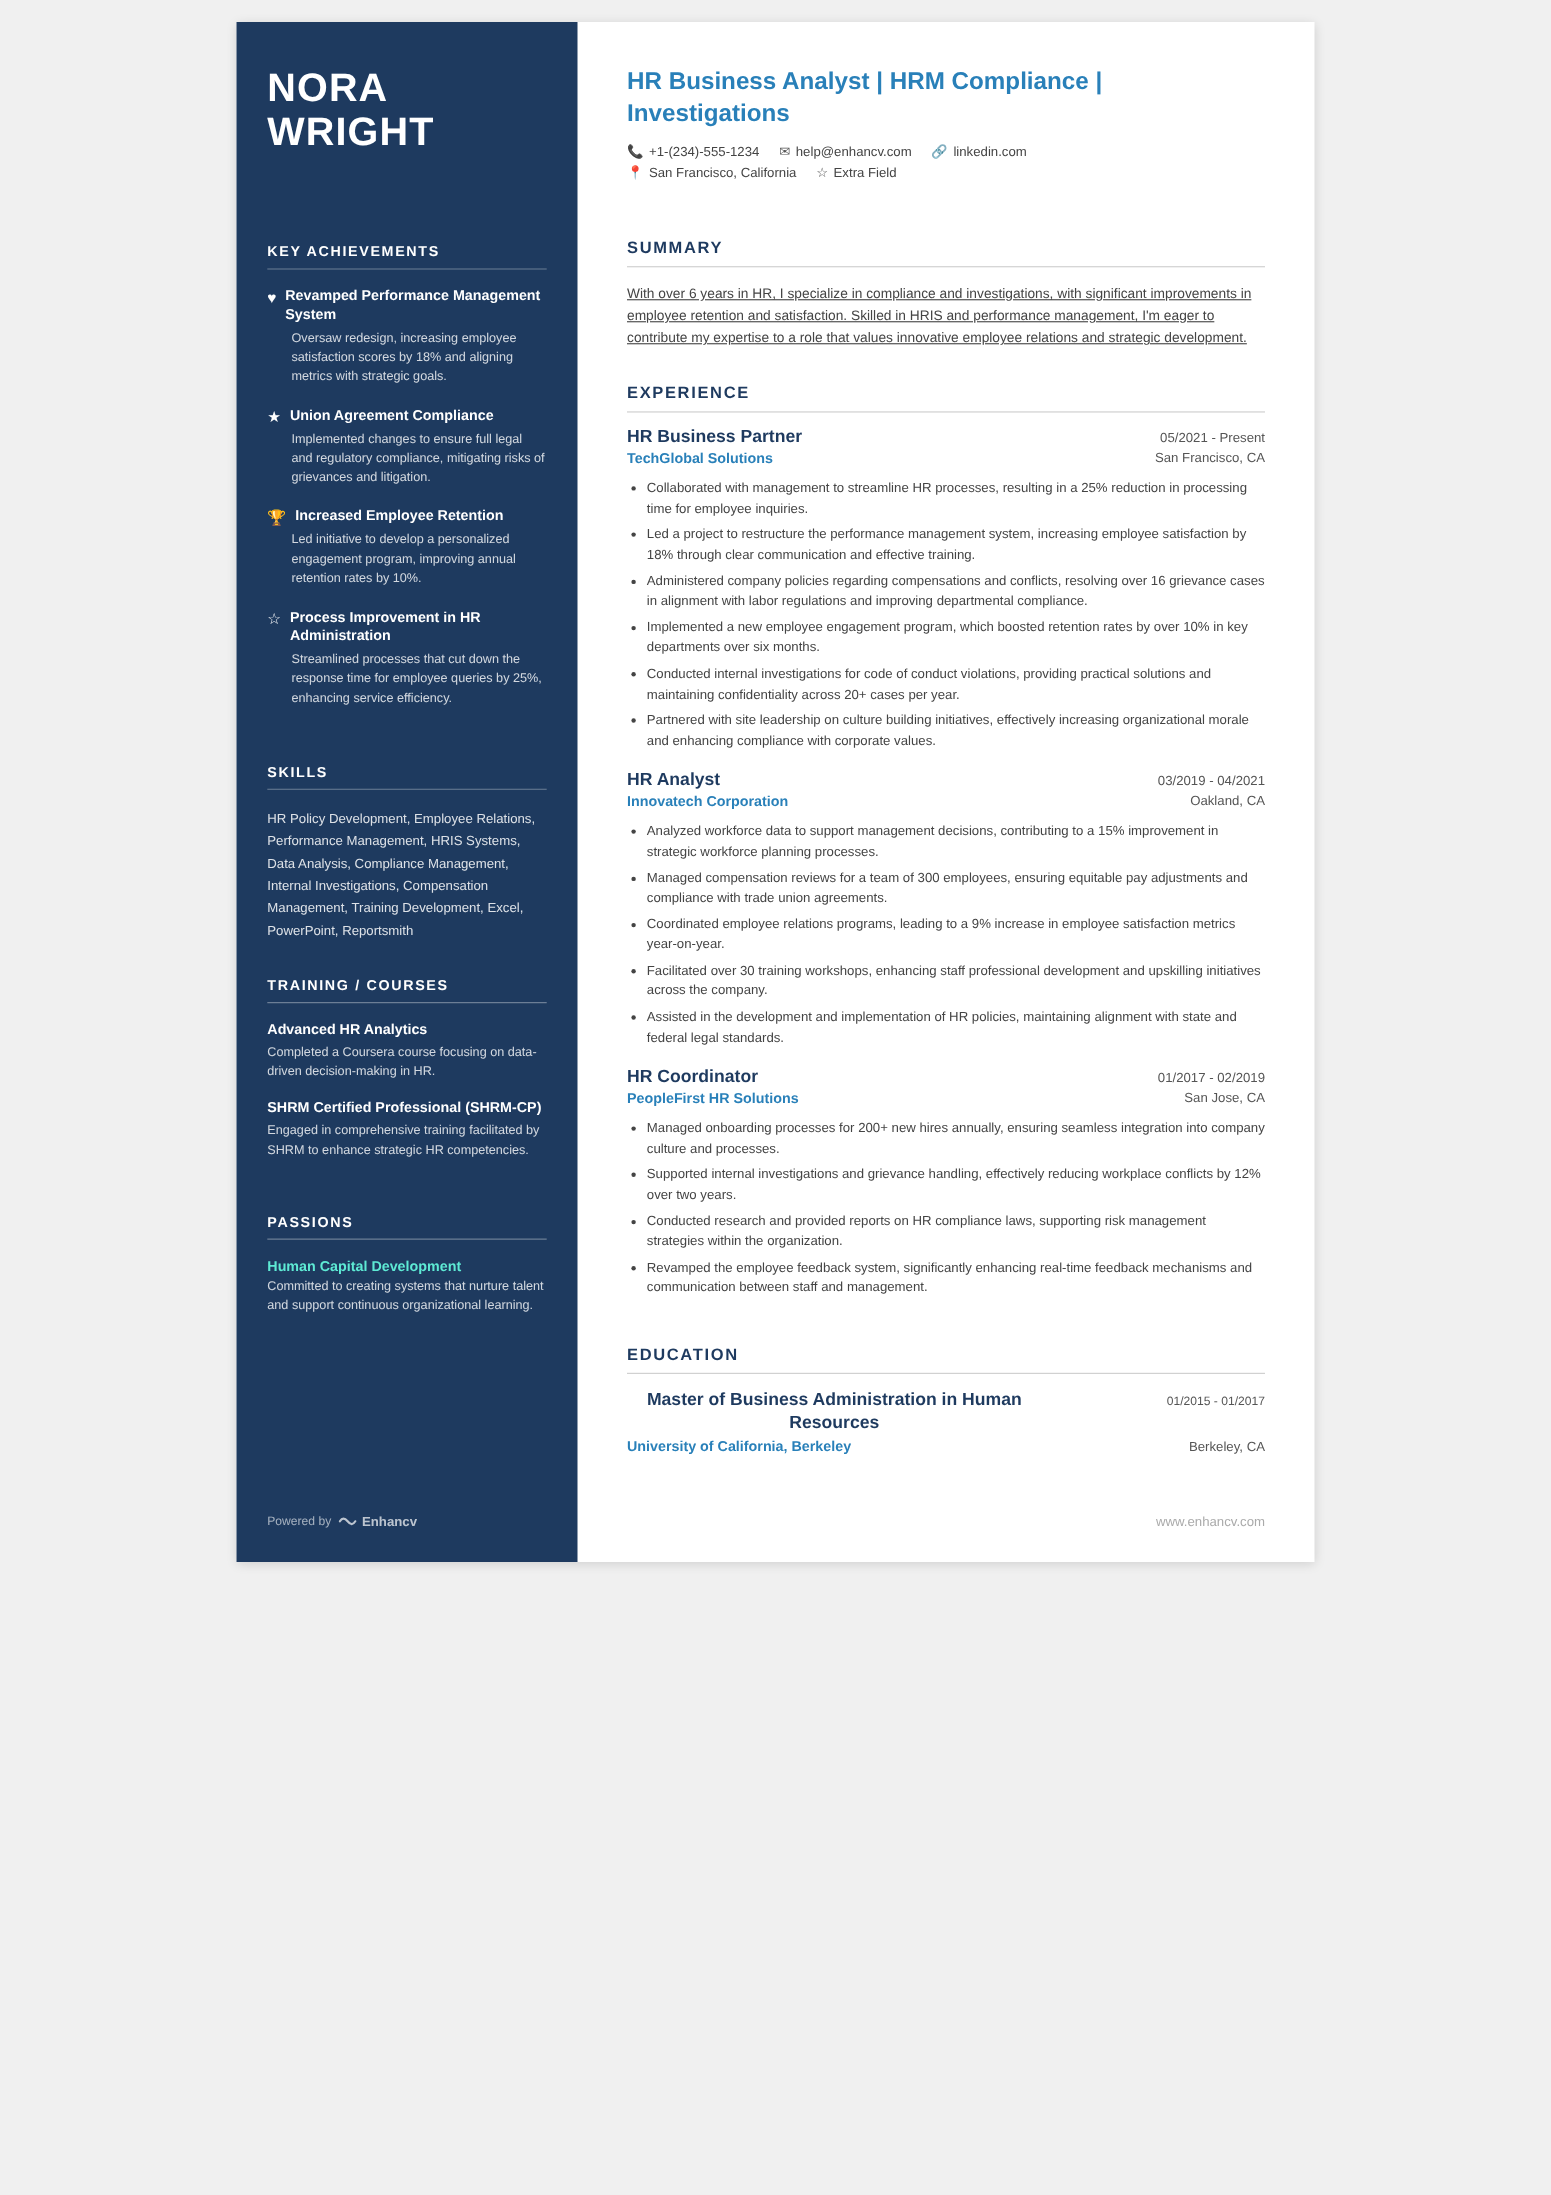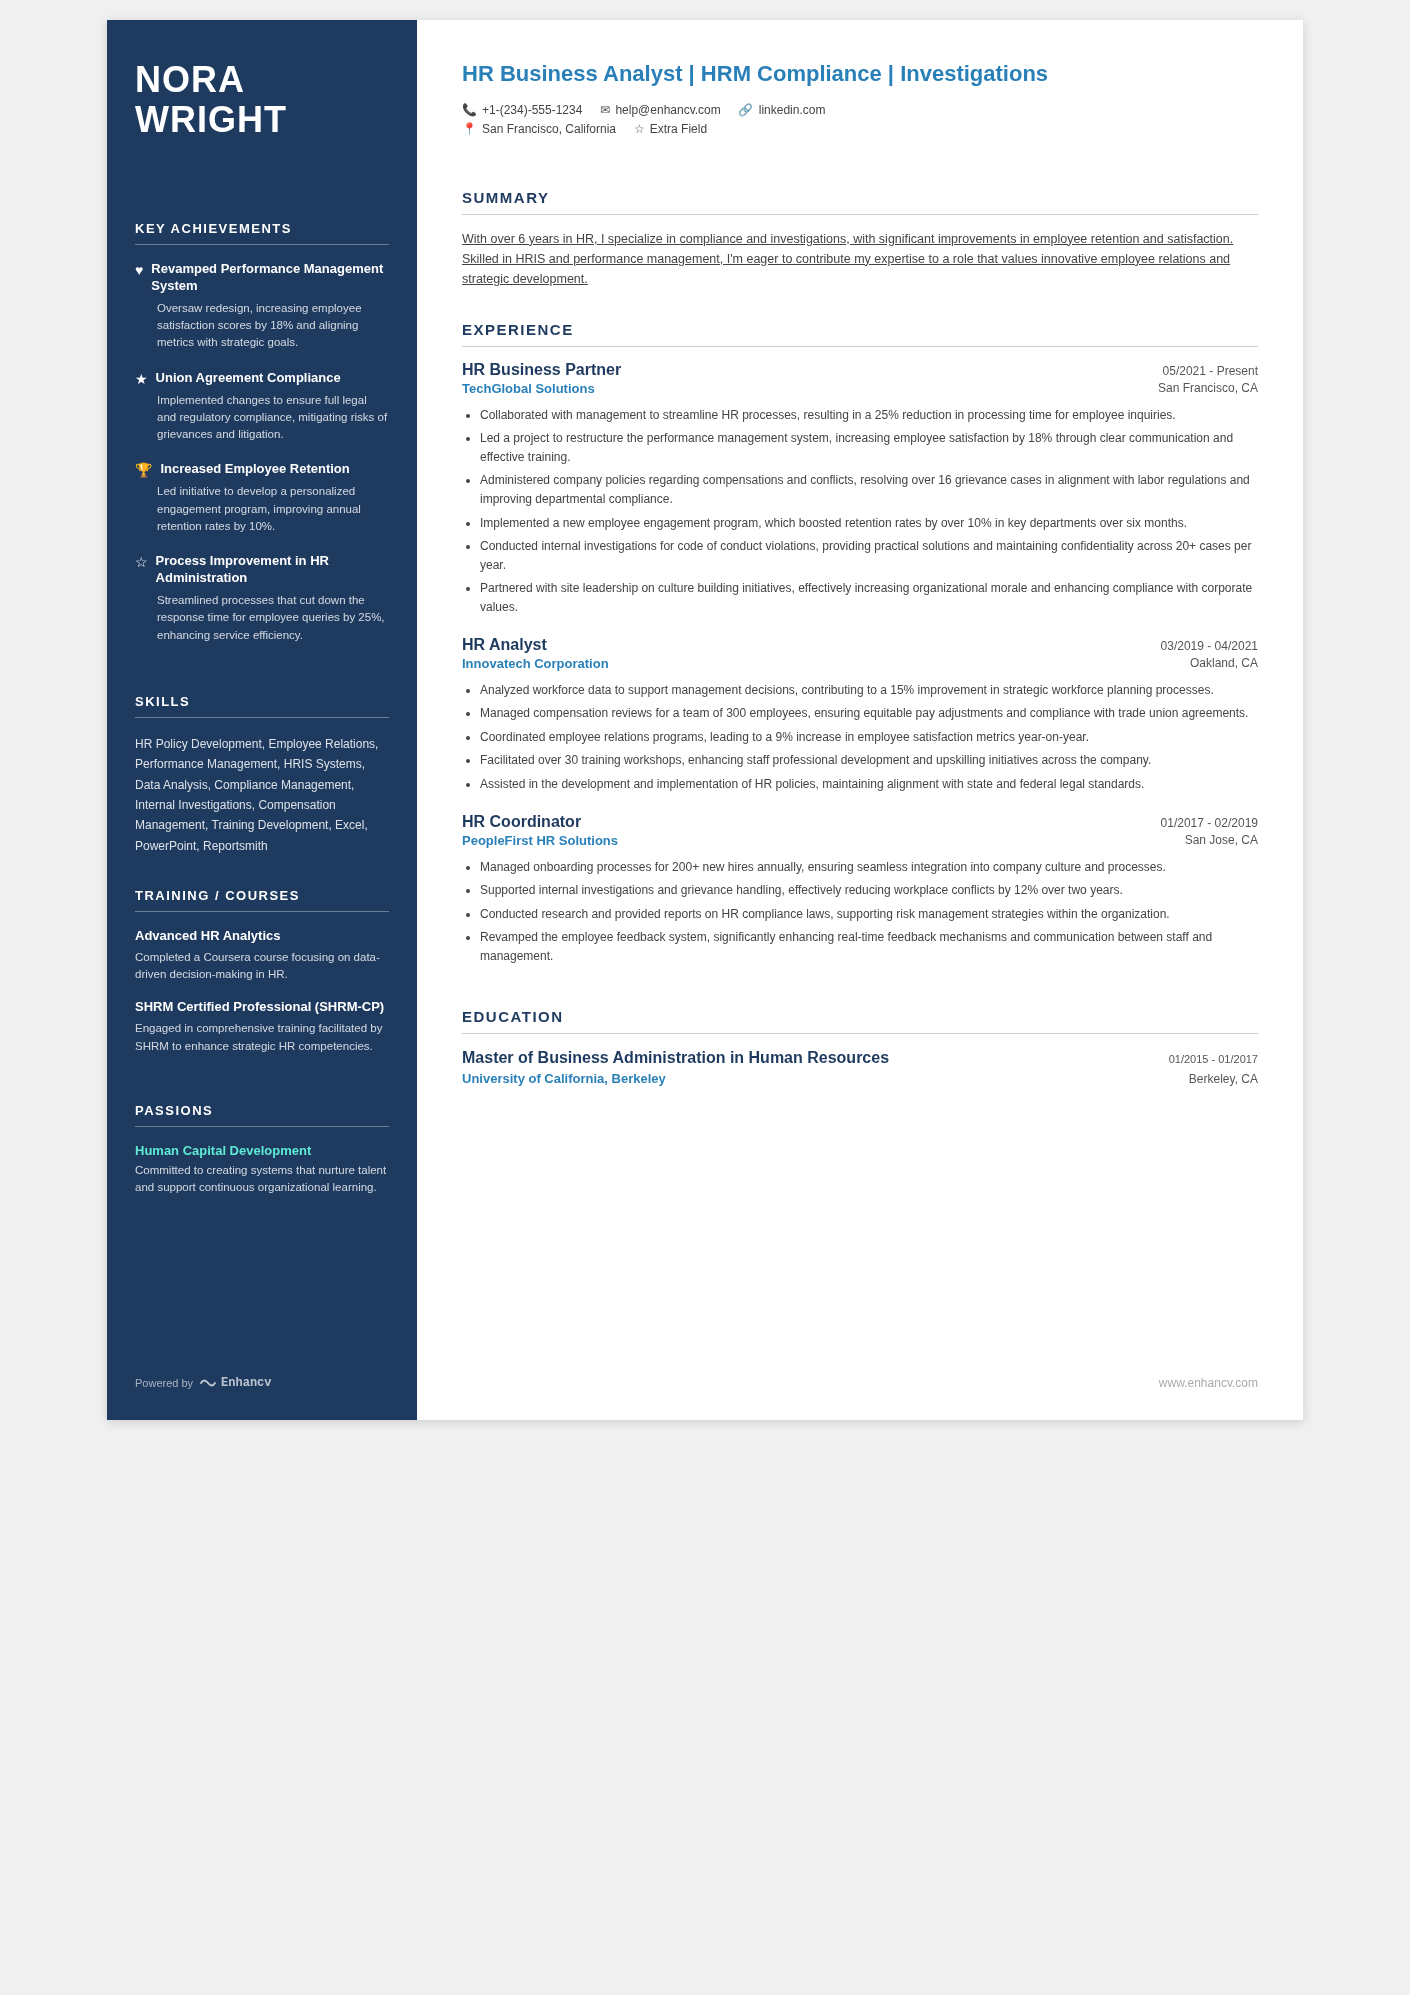--- a/index.html
+++ b/index.html
@@ -5,21 +5,21 @@
     * { margin: 0; padding: 0; box-sizing: border-box; }
     body {
       font-family: 'Arial', sans-serif;
       background: #f0f0f0;
       display: flex;
       justify-content: center;
       align-items: flex-start;
       padding: 20px;
     }
     .resume {
-      width: 1196px;
+      width: 980px;
       min-height: 1400px;
       background: #fff;
       display: flex;
       box-shadow: 0 2px 10px rgba(0,0,0,0.15);
     }
     
     .sidebar {
       width: 310px;
       min-width: 310px;
       background: #1e3a5f;
@@ -116,21 +116,20 @@
       font-size: 11px;
       color: rgba(255,255,255,0.6);
     }
     .enhancv-logo {
       display: flex;
       align-items: center;
       gap: 4px;
       color: rgba(255,255,255,0.7);
       font-size: 12px;
       font-weight: 600;
-      font-family: Liberation Mono, monospace;
     }
     
     .main {
       flex: 1;
       padding: 40px 45px 30px 45px;
       display: flex;
       flex-direction: column;
     }
     .main-header {
       margin-bottom: 24px;

